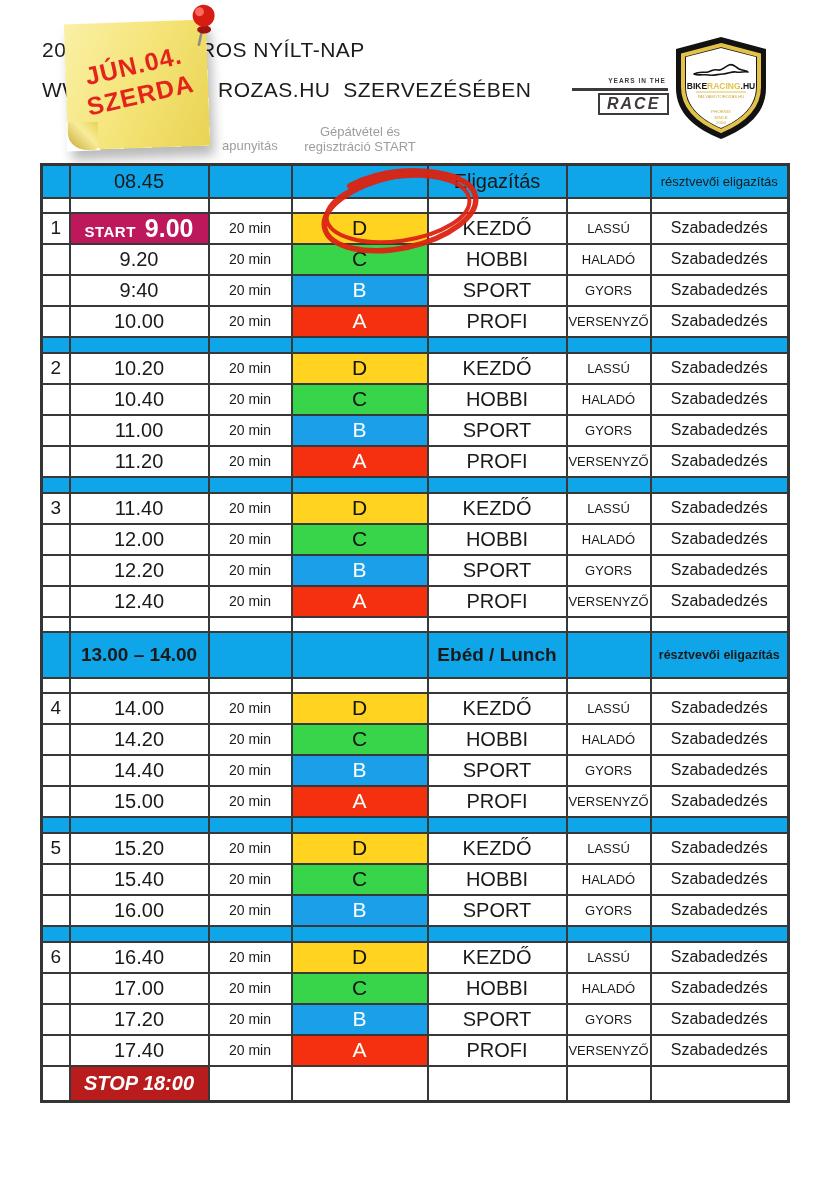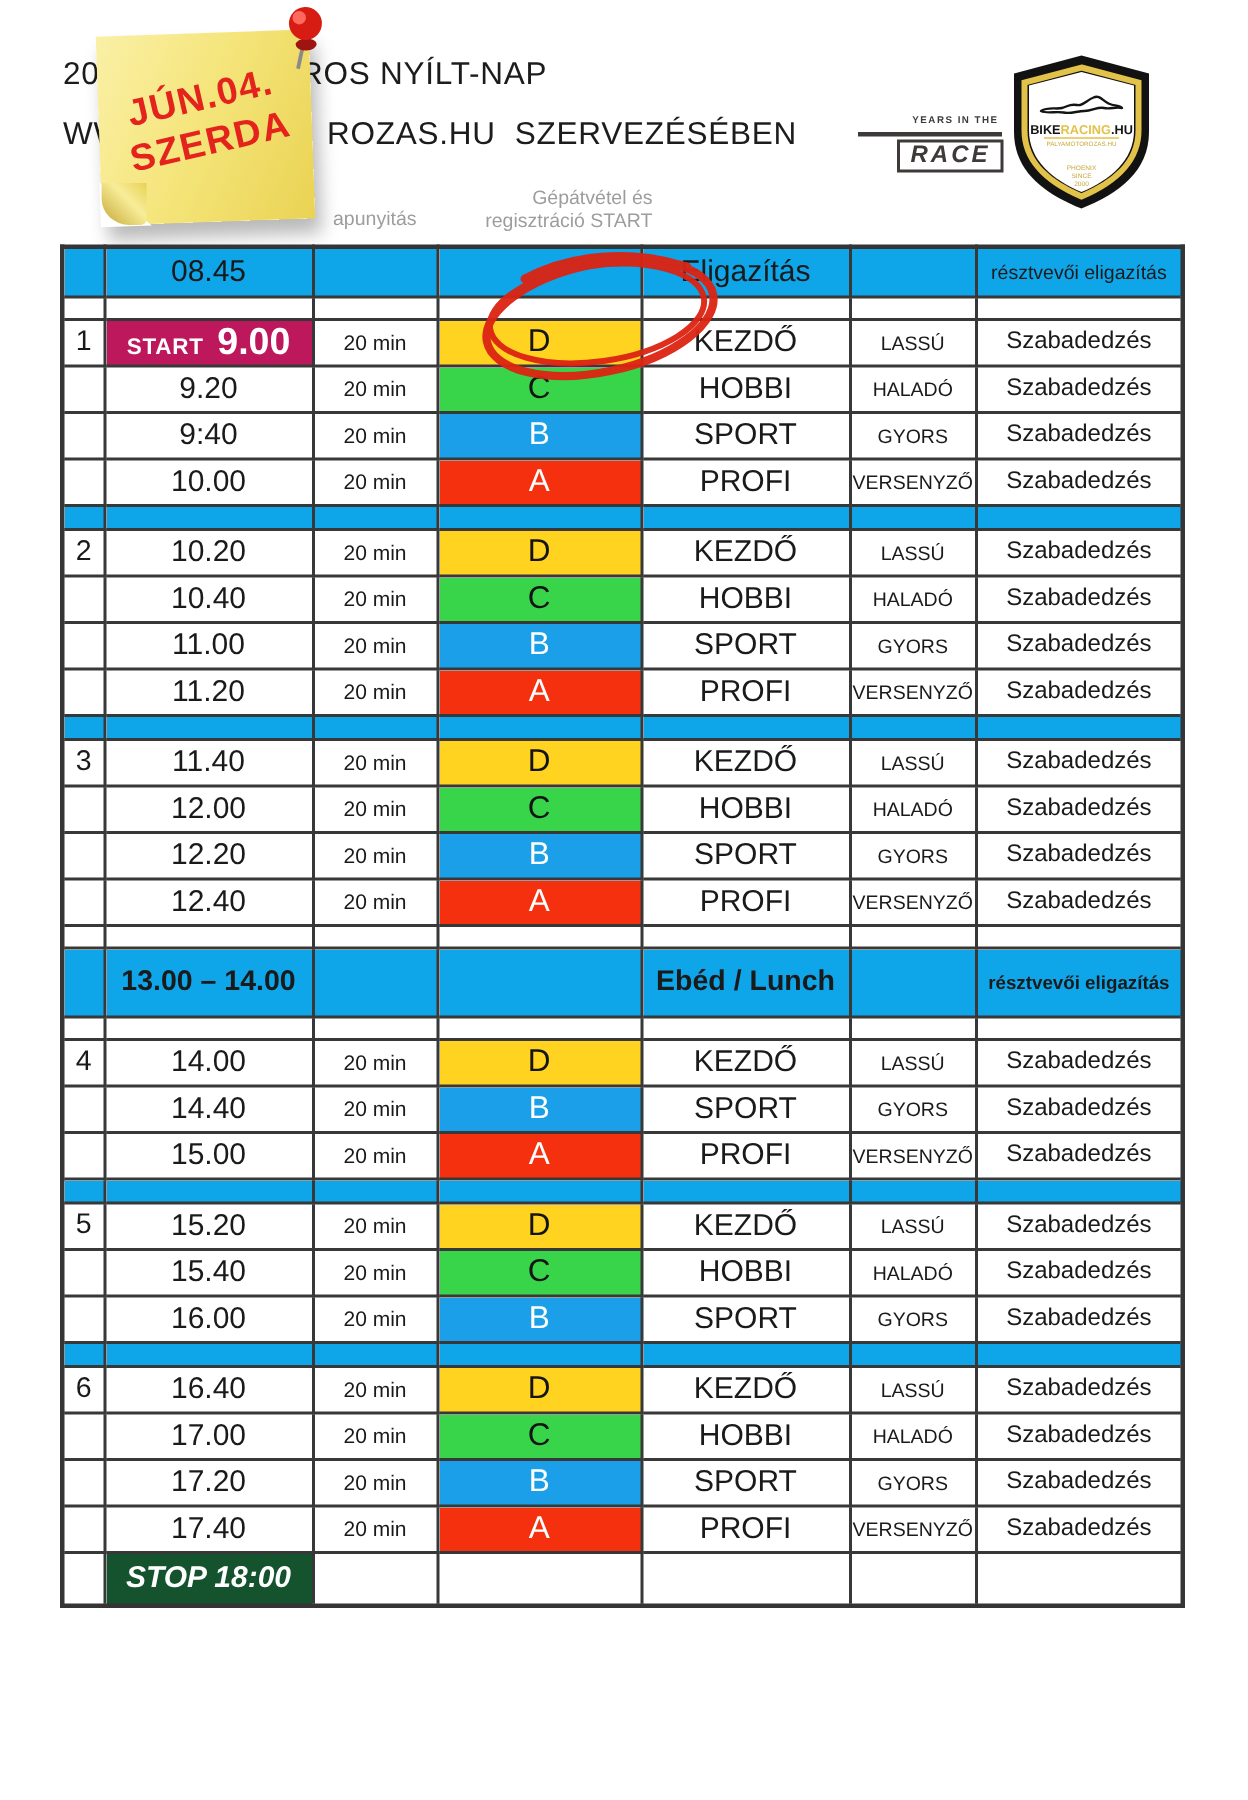--- a/index.html
+++ b/index.html
@@ -9,21 +9,21 @@
   
   .title-frag{position:absolute;font-size:21px;color:#1c1c1c;white-space:pre;letter-spacing:.5px;}
   .t1l{left:42px;top:38px;}
   .t1r{left:200px;top:38px;}
   .t2l{left:42px;top:78px;}
   .t2r{left:218px;top:78px;}
 
   
   .col-label{position:absolute;color:#9d9d9d;font-size:13px;text-align:center;line-height:15px;}
   .lbl-gate{left:222px;top:138px;}
-  .lbl-reg{left:285px;top:124px;width:150px;text-align:right;}
+  .lbl-reg{left:285px;top:124px;width:150px;}
 
   
   .logo25{position:absolute;left:568px;top:26px;width:126px;height:90px;color:#3e3a39;}
   .logo25 .big{position:absolute;left:0;top:-14px;font-size:70px;font-weight:700;letter-spacing:-5px;}
   .logo25 .rule{position:absolute;left:4px;top:62px;width:96px;height:3px;background:#3e3a39;}
   .logo25 .years{position:absolute;left:36px;top:51px;width:66px;font-size:6.5px;font-weight:700;
                  letter-spacing:1px;text-align:center;}
   .logo25 .racebox{position:absolute;left:30px;top:67px;border:2px solid #3e3a39;padding:0 7px;
                    font-size:16px;font-weight:700;font-style:italic;letter-spacing:2px;}
 
@@ -303,20 +303,29 @@
           <td class="c-group">4</td>
           <td class="c-time">14.00</td>
           <td class="c-dur">20 min</td>
           <td class="c-letter" style="background: rgb(255, 211, 32); color: rgb(20, 20, 20);">D</td>
           <td class="c-level">KEZDŐ</td>
           <td class="c-pace">LASSÚ</td>
           <td class="c-act">Szabadedzés</td>
         </tr>
         <tr class="r-session">
           <td class="c-group"></td>
+          <td class="c-time">14.20</td>
+          <td class="c-dur">20 min</td>
+          <td class="c-letter" style="background: rgb(56, 213, 74); color: rgb(20, 20, 20);">C</td>
+          <td class="c-level">HOBBI</td>
+          <td class="c-pace">HALADÓ</td>
+          <td class="c-act">Szabadedzés</td>
+        </tr>
+        <tr class="r-session">
+          <td class="c-group"></td>
           <td class="c-time">14.40</td>
           <td class="c-dur">20 min</td>
           <td class="c-letter" style="background: rgb(27, 159, 232); color: rgb(255, 255, 255);">B</td>
           <td class="c-level">SPORT</td>
           <td class="c-pace">GYORS</td>
           <td class="c-act">Szabadedzés</td>
         </tr>
         <tr class="r-session">
           <td class="c-group"></td>
           <td class="c-time">15.00</td>
@@ -402,21 +411,21 @@
           <td class="c-group"></td>
           <td class="c-time">17.40</td>
           <td class="c-dur">20 min</td>
           <td class="c-letter" style="background: rgb(245, 48, 15); color: rgb(255, 255, 255);">A</td>
           <td class="c-level">PROFI</td>
           <td class="c-pace">VERSENYZŐ</td>
           <td class="c-act">Szabadedzés</td>
         </tr>
         <tr class="r-stop">
           <td class="c-group"></td>
-          <td class="c-time stop-cell" style="background: #14532d;">STOP 18:00</td>
+          <td class="c-time stop-cell" style="background: #b91c1c;">STOP 18:00</td>
           <td class="c-dur"></td>
           <td class="c-letter"></td>
           <td class="c-level"></td>
           <td class="c-pace"></td>
           <td class="c-act"></td>
         </tr>
       </tbody>
   </table>
 
   <svg class="annotation" width="190" height="112" viewBox="0 0 190 112">

